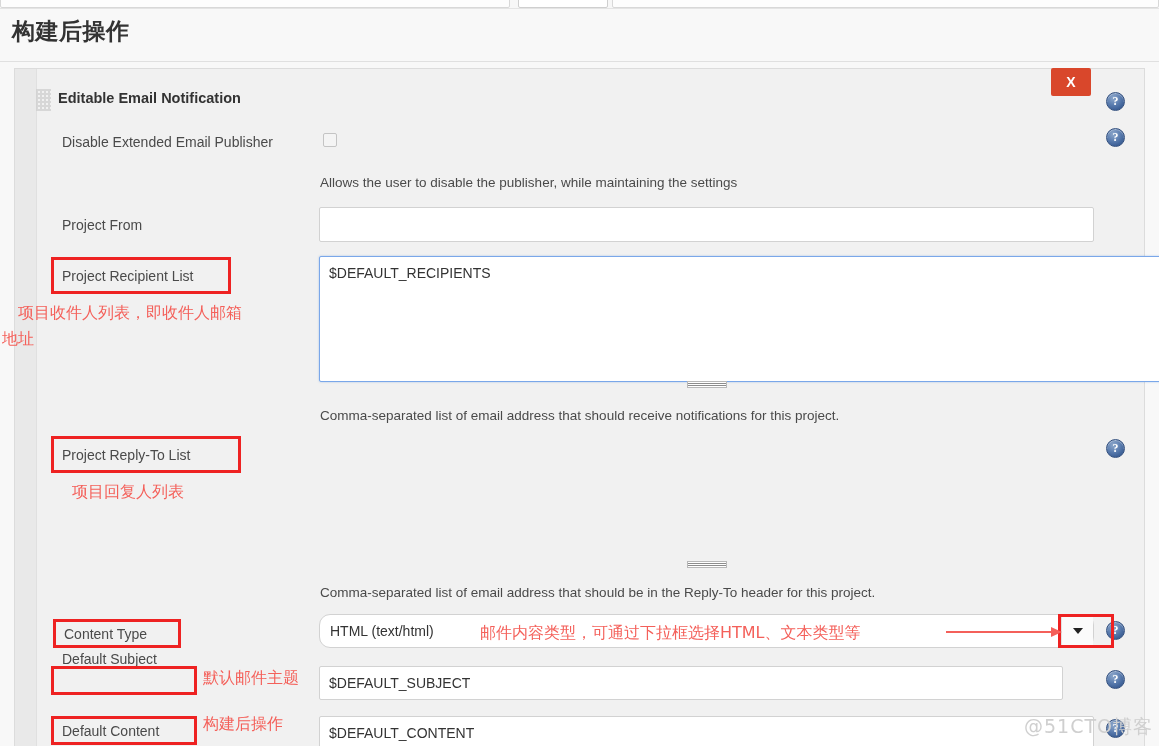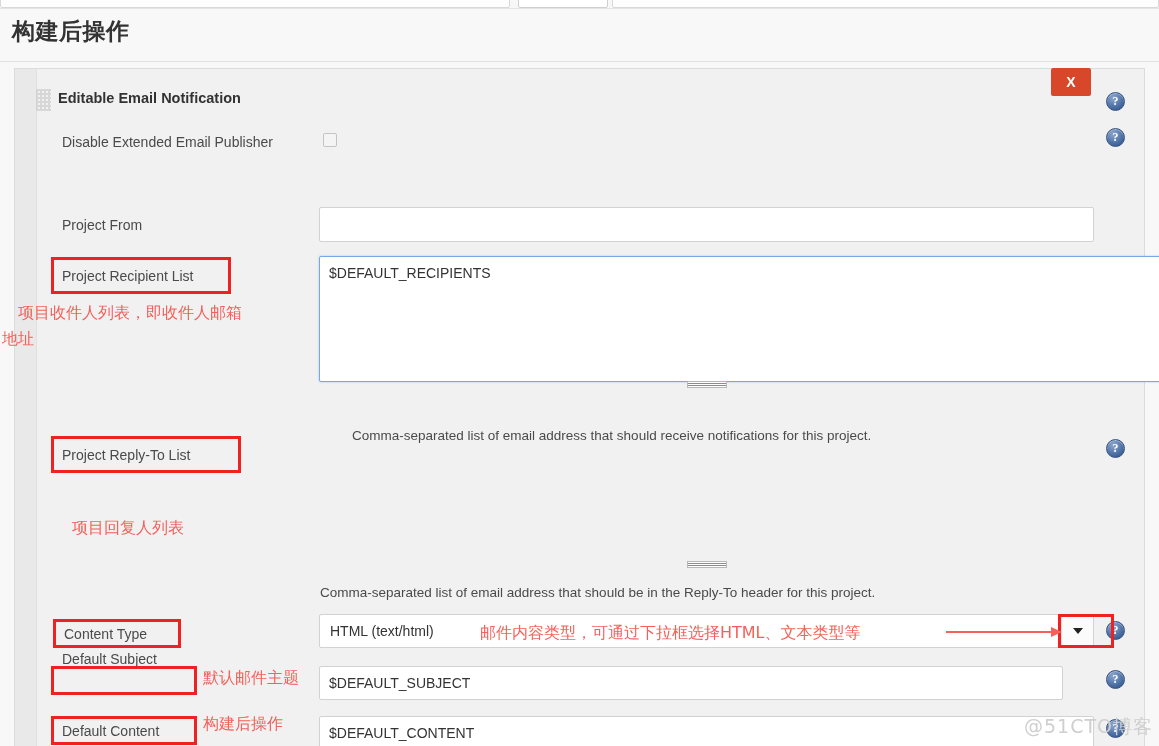--- a/index.html
+++ b/index.html
@@ -155,21 +155,21 @@
     position: absolute;
     width: 14px; height: 14px;
     background: #f4f4f4;
     border: 1px solid #c4c4c4; border-radius: 2px;
     cursor: pointer;
   }
 
   
   .selectbox {
     position: absolute;
-    background: #ffffff; border: 1px solid #d2d2d2; border-radius: 2px;
+    background: #ffffff; border: 1px solid #d2d2d2; border-radius: 11px;
   }
   .selectbox .sel-value {
     position: absolute; left: 10px; top: 8px;
     font-size: 14px; color: #333333;
   }
   .sel-arrow {
     position: absolute; right: 0; top: 0;
     width: 32px; height: 100%;
     background: #fbfbfb; border-left: 1px solid #e2e2e2;
     display: flex; align-items: center; justify-content: center;
@@ -226,36 +226,37 @@
   <div class="help" style="left:1106px; top:92px;"></div>
   <div class="help" style="left:1106px; top:128px;"></div>
   <div class="help" style="left:1106px; top:259px;"></div>
   <div class="help" style="left:1106px; top:439px;"></div>
   <div class="help" style="left:1106px; top:621px;"></div>
   <div class="help" style="left:1106px; top:670px;"></div>
   <div class="help" style="left:1106px; top:719px;"></div>
 
   <div class="f-label" style="left:62px; top:134px;">Disable Extended Email Publisher</div>
   <div class="checkbox" style="left:323px; top:133px;"></div>
+  <div class="hint" style="left:320px; top:175px;">Allows the user to disable the publisher, while maintaining the settings</div>
 
   <div class="f-label" style="left:62px; top:217px;">Project From</div>
   <input class="txtinput" style="left: 319px; top: 207px; width: 775px; height: 35px;" value="">
 
   <div class="f-label" style="left:62px; top:268px;">Project Recipient List</div>
   <div class="redbox" style="left:51px; top:257px; width:180px; height:37px;"></div>
   <div class="redtext cn" style="left:18px; top:300px;">项目收件人列表，即收件人邮箱</div>
   <div class="redtext cn" style="left:2px; top:326px;">地址</div>
 
   <textarea class="txtarea focused" style="left: 319px; top: 256px; width: 928px; height: 126px;">$DEFAULT_RECIPIENTS</textarea>
   <div class="ta-handle" style="left:687px; top:381px;"></div>
-  <div class="hint" style="left:320px; top:428px;margin-left:32px;">Comma-separated list of email address that should receive notifications for this project.</div>
+  <div class="hint" style="left:320px; top:408px;">Comma-separated list of email address that should receive notifications for this project.</div>
 
   <div class="f-label" style="left:62px; top:447px;">Project Reply-To List</div>
   <div class="redbox" style="left:51px; top:436px; width:190px; height:37px;"></div>
-  <div class="redtext cn" style="left:72px; top:479px;margin-top:36px;">项目回复人列表</div>
+  <div class="redtext cn" style="left:72px; top:479px;">项目回复人列表</div>
 
   <div class="ta-handle" style="left:687px; top:561px;"></div>
   <div class="hint" style="left:320px; top:585px;">Comma-separated list of email address that should be in the Reply-To header for this project.</div>
 
   <div class="f-label" style="left:64px; top:626px;">Content Type</div>
   <div class="redbox" style="left:53px; top:619px; width:128px; height:29px;"></div>
 
   <div class="selectbox" style="left:319px; top:614px; width:775px; height:34px;">
     <span class="sel-value">HTML (text/html)</span>
     <span class="sel-arrow"></span>

